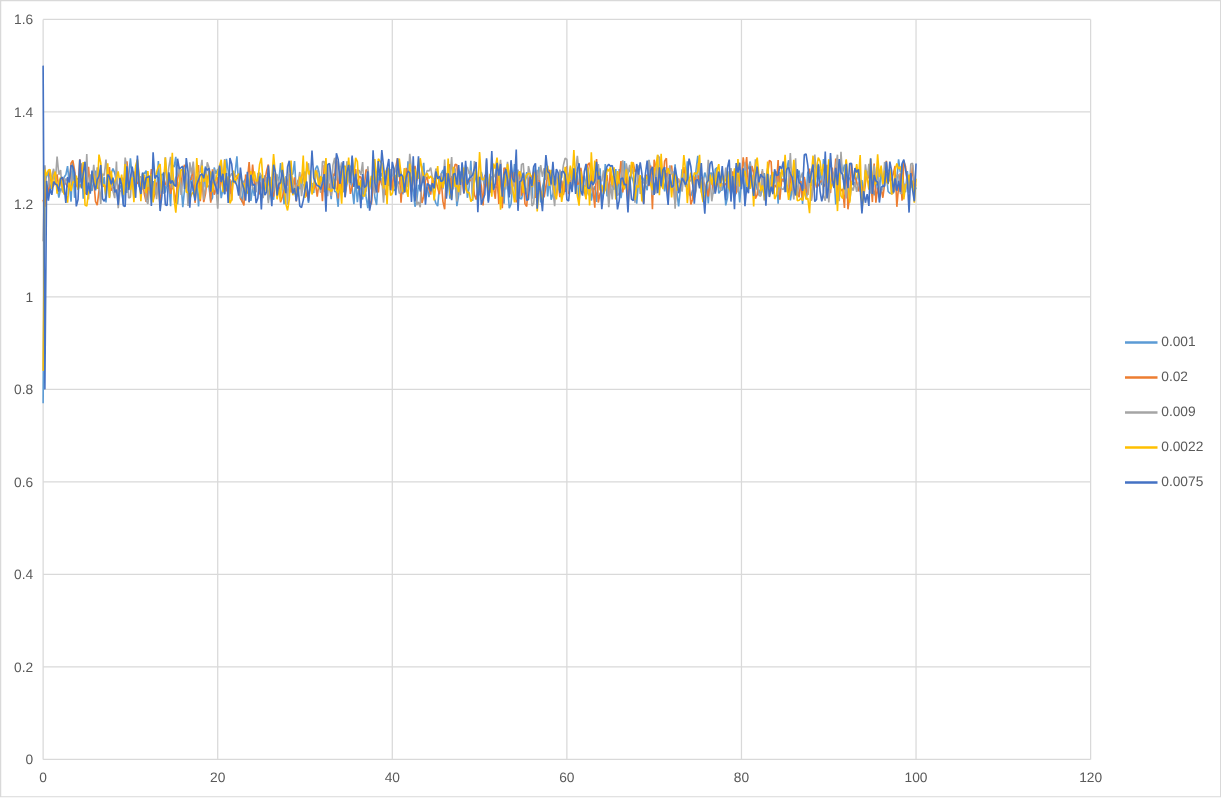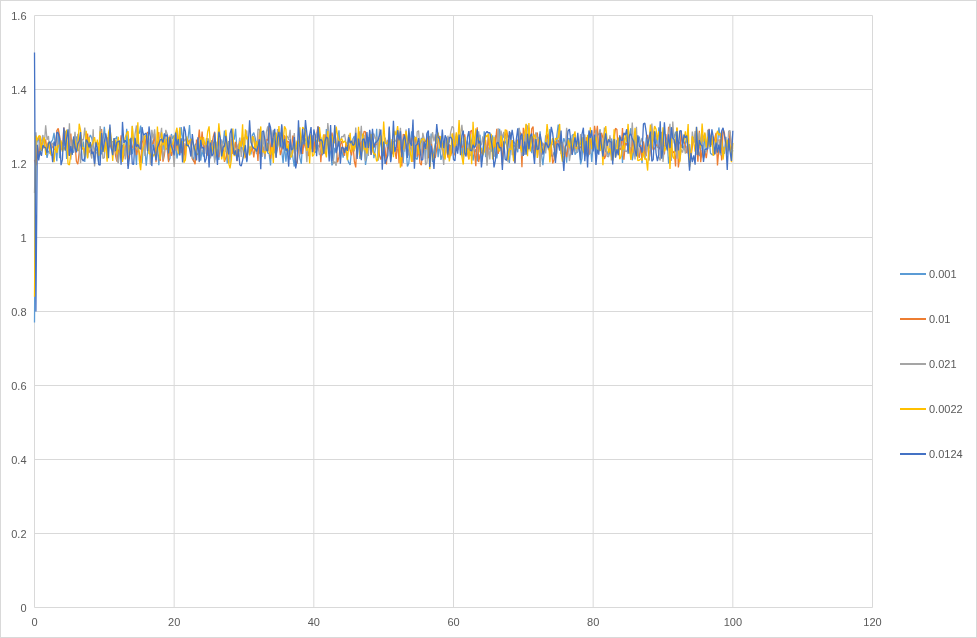--- a/index.html
+++ b/index.html
@@ -21,21 +21,21 @@
     position: absolute;
     left: 0;
     top: 0;
   }
   #legend {
     position: absolute;
     left: 899px;
     top: 266px;
     display: flex;
     flex-direction: column;
-    gap: 32px;
+    gap: 15px;
   }
   .legend-item {
     display: flex;
     align-items: center;
     height: 13px;
     cursor: default;
   }
   .legend-line {
     display: inline-block;
     width: 26px;
@@ -96,28 +96,28 @@
       <path d="M33.50 295.70L34.90 134.65L36.29 139.44L37.69 135.07L39.09 134.72L40.48 150.05L41.88 139.78L43.28 136.25L44.67 153.90L46.07 144.62L47.47 140.90L48.86 149.03L50.26 154.47L51.66 153.64L53.05 161.12L54.45 143.21L55.85 151.94L57.24 144.58L58.64 144.68L60.04 139.42L61.43 150.93L62.83 146.38L64.23 149.01L65.62 128.66L67.02 162.96L68.42 163.86L69.81 152.74L71.21 152.07L72.61 136.95L74.00 139.78L75.40 145.96L76.80 150.11L78.19 122.69L79.59 129.43L80.99 146.99L82.38 146.61L83.78 155.77L85.18 129.66L86.57 157.46L87.97 135.72L89.37 147.29L90.76 144.01L92.16 141.11L93.56 136.13L94.95 145.86L96.35 138.66L97.75 154.90L99.14 130.25L100.54 148.37L101.94 146.36L103.33 150.99L104.73 140.86L106.13 160.76L107.52 131.67L108.92 126.49L110.32 138.61L111.71 159.86L113.11 138.04L114.51 139.44L115.90 153.61L117.30 135.76L118.70 151.53L120.09 138.18L121.49 160.89L122.89 143.16L124.28 136.38L125.68 132.43L127.08 130.19L128.47 151.98L129.87 145.25L131.27 125.06L132.66 141.33L134.06 146.17L135.46 146.38L136.85 121.32L138.25 158.35L139.65 169.21L141.04 151.40L142.44 145.58L143.84 134.68L145.23 135.34L146.63 135.34L148.03 152.75L149.42 152.68L150.82 158.12L152.22 154.54L153.61 152.65L155.01 157.02L156.41 125.51L157.80 146.30L159.20 158.28L160.60 131.43L161.99 144.53L163.39 137.94L164.79 149.02L166.18 135.64L167.58 137.10L168.98 152.72L170.37 143.64L171.77 142.90L173.17 136.40L174.56 132.18L175.96 126.75L177.36 152.83L178.75 127.10L180.15 148.95L181.55 140.14L182.94 161.63L184.34 158.80L185.74 135.44L187.13 145.94L188.53 140.39L189.93 138.21L191.32 139.86L192.72 145.52L194.12 146.06L195.51 152.55L196.91 153.69L198.31 149.22L199.70 135.84L201.10 143.89L202.50 136.04L203.89 144.01L205.29 143.20L206.69 130.49L208.08 125.34L209.48 145.15L210.88 145.05L212.27 152.63L213.67 140.77L215.07 154.67L216.46 143.07L217.86 122.32L219.26 137.93L220.65 158.43L222.05 150.36L223.45 159.43L224.84 128.76L226.24 144.00L227.64 162.07L229.03 167.34L230.43 158.49L231.83 127.52L233.22 155.16L234.62 149.79L236.02 153.09L237.41 156.03L238.81 140.35L240.21 145.86L241.60 123.37L243.00 157.37L244.40 128.31L245.79 138.53L247.19 135.46L248.59 154.55L249.98 148.70L251.38 135.23L252.78 138.34L254.17 150.27L255.57 139.88L256.97 145.33L258.36 142.44L259.76 125.42L261.16 150.93L262.55 150.02L263.95 152.34L265.35 149.76L266.74 142.09L268.14 151.03L269.54 153.39L270.93 143.90L272.33 162.02L273.73 132.53L275.12 131.76L276.52 146.31L277.92 124.99L279.31 144.59L280.71 131.00L282.11 141.10L283.50 125.35L284.90 128.29L286.30 151.18L287.69 143.21L289.09 155.51L290.49 156.08L291.88 148.96L293.28 142.87L294.68 148.72L296.07 139.67L297.47 142.97L298.87 126.27L300.26 145.12L301.66 126.08L303.06 127.92L304.45 129.74L305.85 149.84L307.25 135.50L308.64 162.39L310.04 133.06L311.44 155.38L312.83 153.91L314.23 147.70L315.63 138.97L317.02 140.76L318.42 125.96L319.82 137.76L321.21 152.47L322.61 133.56L324.01 149.81L325.40 156.49L326.80 129.94L328.20 147.31L329.59 136.65L330.99 134.58L332.39 141.67L333.78 141.60L335.18 125.56L336.58 134.85L337.97 140.66L339.37 139.48L340.77 137.56L342.16 141.88L343.56 139.86L344.96 142.22L346.35 159.26L347.75 144.97L349.15 131.79L350.54 151.27L351.94 140.89L353.34 149.28L354.73 140.53L356.13 153.26L357.53 125.78L358.92 153.74L360.32 157.88L361.72 132.52L363.11 148.43L364.51 147.11L365.91 152.62L367.30 142.00L368.70 144.35L370.10 133.00L371.49 148.37L372.89 153.21L374.29 152.85L375.68 160.28L377.08 158.15L378.48 142.39L379.87 134.33L381.27 152.18L382.67 120.64L384.06 141.85L385.46 142.79L386.86 141.30L388.25 139.48L389.65 151.19L391.05 138.11L392.44 156.28L393.84 129.77L395.24 133.97L396.63 125.12L398.03 139.67L399.43 166.76L400.82 149.96L402.22 148.13L403.62 142.43L405.01 130.16L406.41 141.39L407.81 142.80L409.20 150.17L410.60 161.00L412.00 143.66L413.39 138.47L414.79 136.04L416.19 140.69L417.58 153.39L418.98 142.63L420.38 138.86L421.77 137.64L423.17 138.30L424.57 148.60L425.96 144.52L427.36 137.69L428.76 168.24L430.15 150.89L431.55 152.59L432.95 162.36L434.34 143.27L435.74 136.03L437.14 131.61L438.53 147.71L439.93 134.95L441.33 142.47L442.72 153.89L444.12 158.45L445.52 142.26L446.91 139.39L448.31 160.47L449.71 152.02L451.10 132.43L452.50 141.14L453.90 146.30L455.29 131.41L456.69 143.04L458.09 118.98L459.48 144.64L460.88 155.64L462.28 163.52L463.67 136.12L465.07 152.56L466.47 147.24L467.86 158.34L469.26 132.99L470.66 163.30L472.05 120.85L473.45 146.32L474.85 127.40L476.24 138.34L477.64 136.68L479.04 151.39L480.43 146.87L481.83 153.97L483.23 150.57L484.62 133.94L486.02 135.99L487.42 132.48L488.81 147.14L490.21 132.78L491.61 158.57L493.00 135.86L494.40 145.87L495.80 143.55L497.19 147.95L498.59 150.51L499.99 134.53L501.38 142.98L502.78 149.53L504.18 128.59L505.57 130.05L506.97 158.82L508.37 147.34L509.76 148.88L511.16 139.15L512.56 160.10L513.95 151.57L515.35 143.43L516.75 139.72L518.14 143.44L519.54 146.08L520.94 151.22L522.33 136.41L523.73 132.28L525.13 122.74L526.52 155.12L527.92 122.11L529.32 150.41L530.71 135.13L532.11 136.99L533.51 133.59L534.90 138.90L536.30 156.87L537.70 138.18L539.09 138.41L540.49 151.17L541.89 150.70L543.28 145.06L544.68 142.19L546.08 123.12L547.47 135.41L548.87 161.45L550.27 143.91L551.66 137.06L553.06 146.59L554.46 137.21L555.85 138.19L557.25 136.51L558.65 122.93L560.04 152.12L561.44 160.62L562.84 154.60L564.23 146.92L565.63 143.35L567.03 138.64L568.42 146.66L569.82 137.36L571.22 148.03L572.61 135.69L574.01 130.33L575.41 148.27L576.80 138.51L578.20 145.31L579.60 142.65L580.99 136.30L582.39 149.91L583.79 152.12L585.18 148.59L586.58 133.70L587.98 147.34L589.37 126.20L590.77 148.19L592.17 141.77L593.56 141.06L594.96 135.61L596.36 145.11L597.75 148.98L599.15 149.89L600.55 138.83L601.94 164.12L603.34 132.02L604.74 125.05L606.13 139.63L607.53 151.84L608.93 147.29L610.32 155.00L611.72 160.08L613.12 128.30L614.51 156.24L615.91 150.61L617.31 136.53L618.70 158.25L620.10 155.20L621.50 144.56L622.89 148.70L624.29 133.65L625.69 140.76L627.08 122.92L628.48 146.29L629.88 158.96L631.27 150.91L632.67 143.33L634.07 126.93L635.46 143.52L636.86 159.61L638.26 159.22L639.65 157.67L641.05 159.50L642.45 150.26L643.84 158.48L645.24 157.50L646.64 169.56L648.03 140.42L649.43 123.55L650.83 147.19L652.22 133.85L653.62 125.11L655.02 127.93L656.41 139.24L657.81 130.24L659.21 135.89L660.60 145.58L662.00 126.38L663.40 150.36L664.79 146.99L666.19 143.17L667.59 137.95L668.98 167.87L670.38 137.29L671.78 155.61L673.17 157.79L674.57 141.71L675.97 126.39L677.36 145.34L678.76 161.21L680.16 145.20L681.55 142.45L682.95 140.36L684.35 130.37L685.74 141.47L687.14 123.05L688.54 165.94L689.93 156.16L691.33 135.04L692.73 141.12L694.12 150.62L695.52 126.03L696.92 141.22L698.31 146.17L699.71 145.79L701.11 122.50L702.50 140.70L703.90 131.46L705.30 146.34L706.69 135.48L708.09 144.27L709.49 146.24L710.88 134.26L712.28 154.64L713.68 151.18L715.07 135.39L716.47 129.82L717.87 134.20L719.26 132.38L720.66 139.55L722.06 158.55L723.45 146.95L724.85 146.28L726.25 138.71L727.64 149.39L729.04 143.43L730.44 161.24L731.83 141.90" fill="none" stroke="#ffc000" stroke-width="1.3" stroke-linejoin="bevel"></path>
       <path d="M33.50 51.50L34.90 310.50L36.29 143.75L37.69 159.50L39.09 150.13L40.48 154.87L41.88 144.21L43.28 146.24L44.67 146.95L46.07 152.21L47.47 142.22L48.86 140.63L50.26 147.64L51.66 161.28L53.05 140.56L54.45 144.97L55.85 131.36L57.24 132.05L58.64 137.37L60.04 164.11L61.43 158.63L62.83 126.62L64.23 149.79L65.62 137.60L67.02 128.35L68.42 155.03L69.81 145.19L71.21 153.99L72.61 135.44L74.00 145.84L75.40 151.33L76.80 142.61L78.19 140.07L79.59 131.03L80.99 158.07L82.38 160.02L83.78 156.88L85.18 138.67L86.57 140.57L87.97 146.47L89.37 141.13L90.76 152.83L92.16 150.73L93.56 163.05L94.95 141.41L96.35 147.00L97.75 163.68L99.14 164.24L100.54 131.95L101.94 151.02L103.33 141.00L104.73 132.33L106.13 140.43L107.52 157.27L108.92 123.42L110.32 146.88L111.71 154.19L113.11 137.10L114.51 150.14L115.90 141.12L117.30 140.56L118.70 139.74L120.09 163.76L121.49 120.91L122.89 141.85L124.28 139.34L125.68 141.28L127.08 167.86L128.47 155.92L129.87 136.85L131.27 162.87L132.66 163.43L134.06 136.83L135.46 145.88L136.85 143.38L138.25 146.86L139.65 148.15L141.04 125.99L142.44 134.04L143.84 133.10L145.23 131.96L146.63 150.08L148.03 125.45L149.42 136.54L150.82 165.09L152.22 144.05L153.61 150.47L155.01 159.42L156.41 146.84L157.80 142.99L159.20 139.06L160.60 138.04L161.99 141.61L163.39 133.11L164.79 135.25L166.18 133.54L167.58 152.39L168.98 136.06L170.37 145.12L171.77 148.90L173.17 154.39L174.56 131.53L175.96 144.62L177.36 137.96L178.75 154.25L180.15 137.37L181.55 161.42L182.94 125.41L184.34 130.12L185.74 144.50L187.13 144.11L188.53 147.55L189.93 155.56L191.32 133.08L192.72 145.31L194.12 149.96L195.51 159.49L196.91 136.39L198.31 160.65L199.70 138.78L201.10 147.18L202.50 146.32L203.89 161.47L205.29 157.38L206.69 140.10L208.08 166.51L209.48 141.57L210.88 155.14L212.27 152.52L213.67 131.54L215.07 148.72L216.46 164.04L217.86 130.74L219.26 136.88L220.65 155.41L222.05 146.31L223.45 145.04L224.84 134.89L226.24 145.35L227.64 153.51L229.03 132.65L230.43 127.57L231.83 143.85L233.22 153.84L234.62 149.39L236.02 159.88L237.41 148.14L238.81 163.74L240.21 165.09L241.60 159.28L243.00 151.06L244.40 144.23L245.79 160.15L247.19 146.59L248.59 119.39L249.98 141.29L251.38 145.18L252.78 147.45L254.17 147.98L255.57 150.53L256.97 145.80L258.36 138.32L259.76 168.33L261.16 130.69L262.55 129.73L263.95 139.73L265.35 149.26L266.74 149.92L268.14 121.66L269.54 126.52L270.93 146.06L272.33 134.71L273.73 127.89L275.12 156.69L276.52 136.87L277.92 130.88L279.31 145.59L280.71 123.37L282.11 148.49L283.50 138.00L284.90 149.77L286.30 147.64L287.69 165.58L289.09 138.21L290.49 148.89L291.88 147.66L293.28 136.10L294.68 167.50L296.07 159.84L297.47 119.19L298.87 145.26L300.26 153.04L301.66 127.80L303.06 143.50L304.45 119.02L305.85 132.19L307.25 146.88L308.64 133.79L310.04 126.15L311.44 151.14L312.83 128.46L314.23 134.96L315.63 155.22L317.02 125.58L318.42 140.48L319.82 138.26L321.21 140.31L322.61 152.63L324.01 139.98L325.40 135.93L326.80 137.23L328.20 160.53L329.59 124.00L330.99 160.26L332.39 144.68L333.78 124.10L335.18 152.21L336.58 145.75L337.97 139.70L339.37 162.82L340.77 145.94L342.16 146.75L343.56 151.96L344.96 145.64L346.35 149.83L347.75 136.10L349.15 142.04L350.54 139.89L351.94 144.40L353.34 143.14L354.73 131.83L356.13 157.88L357.53 137.62L358.92 146.65L360.32 159.12L361.72 138.46L363.11 137.85L364.51 146.72L365.91 131.03L367.30 146.90L368.70 128.85L370.10 153.86L371.49 127.68L372.89 146.66L374.29 141.75L375.68 140.65L377.08 139.07L378.48 134.25L379.87 128.54L381.27 168.81L382.67 140.44L384.06 162.84L385.46 158.44L386.86 154.52L388.25 125.58L389.65 161.14L391.05 149.15L392.44 119.90L393.84 150.76L395.24 145.66L396.63 129.19L398.03 139.50L399.43 130.26L400.82 156.30L402.22 139.03L403.62 134.27L405.01 142.79L406.41 157.03L407.81 127.16L409.20 141.83L410.60 144.73L412.00 118.58L413.39 167.68L414.79 144.39L416.19 143.50L417.58 137.17L418.98 148.60L420.38 159.24L421.77 158.55L423.17 140.53L424.57 147.95L425.96 132.39L427.36 129.64L428.76 165.94L430.15 144.61L431.55 153.99L432.95 167.88L434.34 145.39L435.74 123.10L437.14 136.26L438.53 137.56L439.93 146.64L441.33 128.49L442.72 147.27L444.12 134.35L445.52 137.33L446.91 153.60L448.31 136.60L449.71 136.04L451.10 138.76L452.50 158.61L453.90 159.82L455.29 144.74L456.69 152.61L458.09 133.64L459.48 154.09L460.88 134.62L462.28 129.59L463.67 151.43L465.07 155.46L466.47 136.20L467.86 130.13L469.26 149.45L470.66 149.84L472.05 143.65L473.45 147.06L474.85 143.41L476.24 128.53L477.64 142.53L479.04 139.79L480.43 166.38L481.83 153.51L483.23 137.61L484.62 132.09L486.02 130.48L487.42 132.01L488.81 131.49L490.21 139.76L491.61 147.49L493.00 166.47L494.40 159.27L495.80 142.02L497.19 141.45L498.59 146.76L499.99 146.44L501.38 169.02L502.78 140.18L504.18 158.35L505.57 159.44L506.97 146.27L508.37 130.20L509.76 138.65L511.16 128.80L512.56 138.25L513.95 162.44L515.35 137.99L516.75 127.42L518.14 147.42L519.54 135.34L520.94 132.52L522.33 155.00L523.73 140.61L525.13 153.62L526.52 132.77L527.92 147.87L529.32 134.88L530.71 132.65L532.11 149.43L533.51 162.91L534.90 138.16L536.30 148.92L537.70 147.48L539.09 132.89L540.49 140.74L541.89 153.59L543.28 148.57L544.68 141.41L546.08 143.92L547.47 146.98L548.87 142.43L550.27 125.89L551.66 132.26L553.06 145.21L554.46 161.94L555.85 143.12L557.25 142.59L558.65 149.67L560.04 129.45L561.44 152.33L562.84 169.98L564.23 145.28L565.63 143.30L567.03 130.11L568.42 127.99L569.82 139.52L571.22 153.98L572.61 144.57L574.01 136.26L575.41 145.61L576.80 131.92L578.20 147.66L579.60 159.10L580.99 133.05L582.39 126.72L583.79 160.26L585.18 139.80L586.58 166.44L587.98 129.44L589.37 137.10L590.77 129.19L592.17 150.36L593.56 133.57L594.96 163.92L596.36 148.67L597.75 153.65L599.15 132.14L600.55 145.48L601.94 155.74L603.34 140.98L604.74 132.34L606.13 144.87L607.53 138.37L608.93 140.62L610.32 140.84L611.72 163.56L613.12 138.01L614.51 156.63L615.91 148.27L617.31 154.30L618.70 134.38L620.10 139.41L621.50 139.02L622.89 131.91L624.29 134.15L625.69 128.19L627.08 152.75L628.48 134.29L629.88 132.92L631.27 137.81L632.67 140.64L634.07 149.27L635.46 155.39L636.86 134.30L638.26 144.94L639.65 146.35L641.05 151.70L642.45 122.80L643.84 122.19L645.24 131.32L646.64 145.35L648.03 137.66L649.43 130.62L650.83 160.27L652.22 158.65L653.62 130.59L655.02 151.81L656.41 160.02L657.81 153.09L659.21 120.31L660.60 157.76L662.00 147.57L663.40 121.40L664.79 141.95L666.19 149.39L667.59 133.19L668.98 147.08L670.38 126.20L671.78 137.02L673.17 138.67L674.57 150.51L675.97 130.03L677.36 149.48L678.76 129.93L680.16 129.62L681.55 147.08L682.95 133.45L684.35 136.86L685.74 134.47L687.14 149.07L688.54 169.82L689.93 151.93L691.33 161.19L692.73 154.27L694.12 163.71L695.52 125.69L696.92 154.15L698.31 139.08L699.71 143.68L701.11 144.80L702.50 161.03L703.90 148.68L705.30 147.87L706.69 148.04L708.09 128.29L709.49 145.98L710.88 128.30L712.28 135.76L713.68 153.19L715.07 141.70L716.47 151.59L717.87 143.70L719.26 152.42L720.66 129.93L722.06 126.76L723.45 134.98L724.85 142.22L726.25 169.07L727.64 137.40L729.04 150.65L730.44 160.02L731.83 129.81" fill="none" stroke="#4472c4" stroke-width="1.3" stroke-linejoin="bevel"></path>
     </svg>
   <div id="legend">
       <div class="legend-item">
         <span class="legend-line" style="background: rgb(91, 155, 213);"></span>
         <span class="legend-label">0.001</span>
       </div>
       <div class="legend-item">
         <span class="legend-line" style="background: rgb(237, 125, 49);"></span>
-        <span class="legend-label">0.01</span>
+        <span class="legend-label">0.02</span>
       </div>
       <div class="legend-item">
         <span class="legend-line" style="background: rgb(165, 165, 165);"></span>
-        <span class="legend-label">0.021</span>
+        <span class="legend-label">0.009</span>
       </div>
       <div class="legend-item">
         <span class="legend-line" style="background: rgb(255, 192, 0);"></span>
         <span class="legend-label">0.0022</span>
       </div>
       <div class="legend-item">
         <span class="legend-line" style="background: rgb(68, 114, 196);"></span>
-        <span class="legend-label">0.0124</span>
+        <span class="legend-label">0.0075</span>
       </div>
     </div>
 </div>
 
 </body></html>

